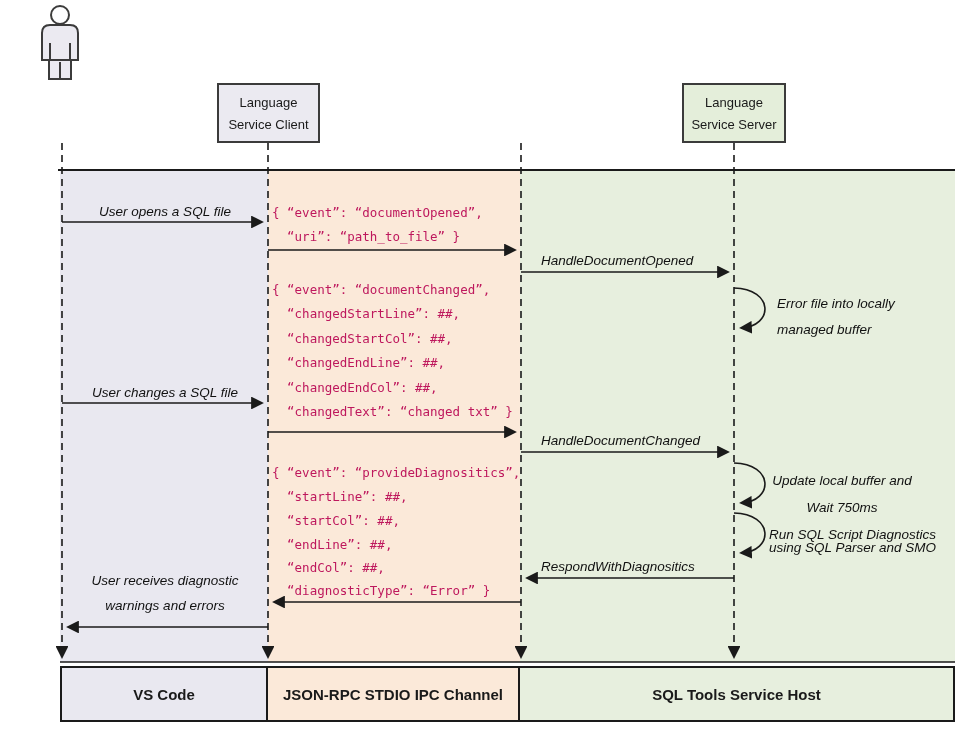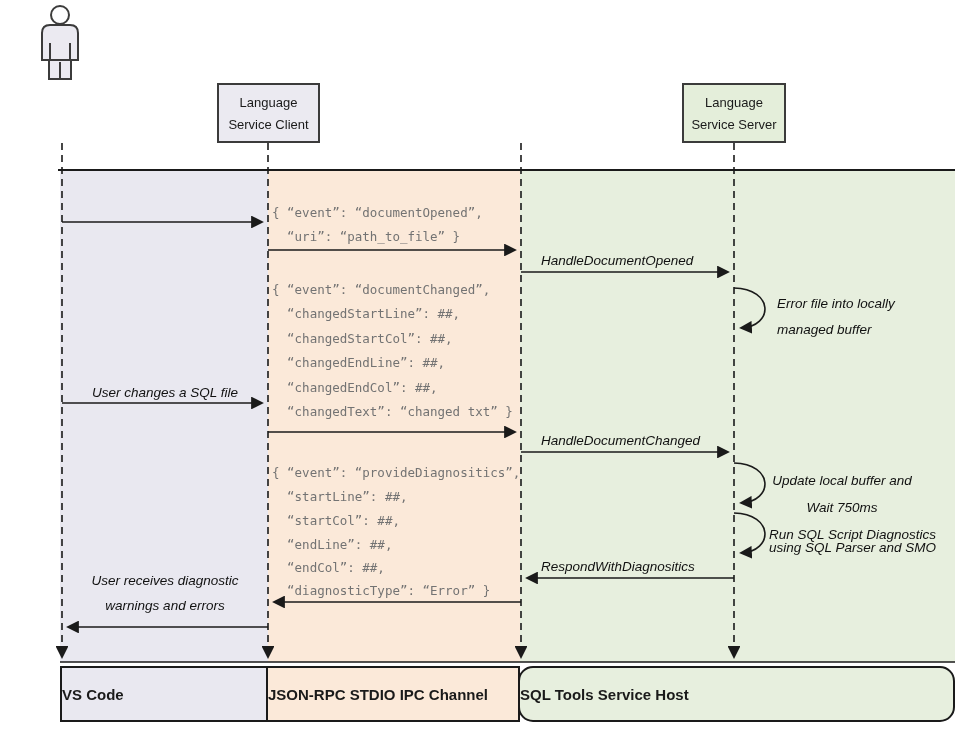--- a/index.html
+++ b/index.html
@@ -23,26 +23,26 @@
   .band-green{background:#e7efde;}
   
   .msg-label{
     position:absolute;font-style:italic;font-size:13.5px;line-height:15px;
     white-space:nowrap;color:#111;
   }
   .msg-center{text-align:center;}
   
   .payload-line{
     position:absolute;font-family:"DejaVu Sans Mono",monospace;font-size:12.5px;
-    line-height:14px;white-space:pre;color:#737373;
+    line-height:14px;white-space:pre;color:#be185d;
   }
   
   .footer-box{
     position:absolute;top:666px;height:56px;border:2px solid #1a1a1a;
-    box-sizing:border-box;display:flex;align-items:center;justify-content:flex-start;
+    box-sizing:border-box;display:flex;align-items:center;justify-content:center;
     font-weight:bold;font-size:15px;
   }
   svg{position:absolute;left:0;top:0;pointer-events:none;}
 </style>
 </head>
 <body>
 
 <div id="canvas">
 
   <div class="band band-lavender" style="left:60px;width:208px;"></div>
@@ -102,20 +102,21 @@
       <line x1="734" y1="578" x2="527" y2="578"></line>
       <line x1="521" y1="602" x2="274" y2="602"></line>
       <line x1="268" y1="627" x2="68" y2="627"></line>
 
       <path d="M734 288 C 774 289, 774 326, 741 328"></path>
       <path d="M734 463 C 774 464, 774 501, 741 503"></path>
       <path d="M734 513 C 774 514, 774 551, 741 553"></path>
     </g>
   </svg>
 
+  <div class="msg-label msg-center" style="left:62px;top:204px;width:206px;">User opens a SQL file</div>
   <div class="msg-label" style="left:541px;top:253px;">HandleDocumentOpened</div>
   <div class="msg-label msg-center" style="left:62px;top:385px;width:206px;">User changes a SQL file</div>
   <div class="msg-label" style="left:541px;top:433px;text-align:center;">HandleDocumentChanged</div>
   <div class="msg-label" style="left:541px;top:559px;">RespondWithDiagnositics</div>
   <div class="msg-label msg-center" style="left:62px;top:598px;width:206px;">warnings and errors</div>
   <div class="msg-label msg-center" style="left:62px;top:573px;width:206px;">User receives diagnostic</div>
 
   <div class="msg-label" style="left:777px;top:296px;">Error file into locally</div>
   <div class="msg-label" style="left:777px;top:322px;">managed buffer</div>
   <div class="msg-label msg-center" style="left:772px;top:473px;width:140px;">Update local buffer and</div>
@@ -139,17 +140,17 @@
   <div class="payload-line" style="left:272px;top:538px;">  “endLine”: ##,</div>
   <div class="payload-line" style="left:272px;top:561px;">  “endCol”: ##,</div>
   <div class="payload-line" style="left:272px;top:584px;">  “diagnosticType”: “Error” }</div>
 
   <div class="footer-box band-lavender" style="left:60px;width:208px;">
     <span>VS Code</span>
   </div>
   <div class="footer-box band-peach" style="left:266px;width:254px;">
     <span>JSON-RPC STDIO IPC Channel</span>
   </div>
-  <div class="footer-box band-green" style="left:518px;width:437px;border-radius:15px;">
+  <div class="footer-box band-green" style="left:518px;width:437px;">
     <span>SQL Tools Service Host</span>
   </div>
 
 </div>
 
 </body></html>

